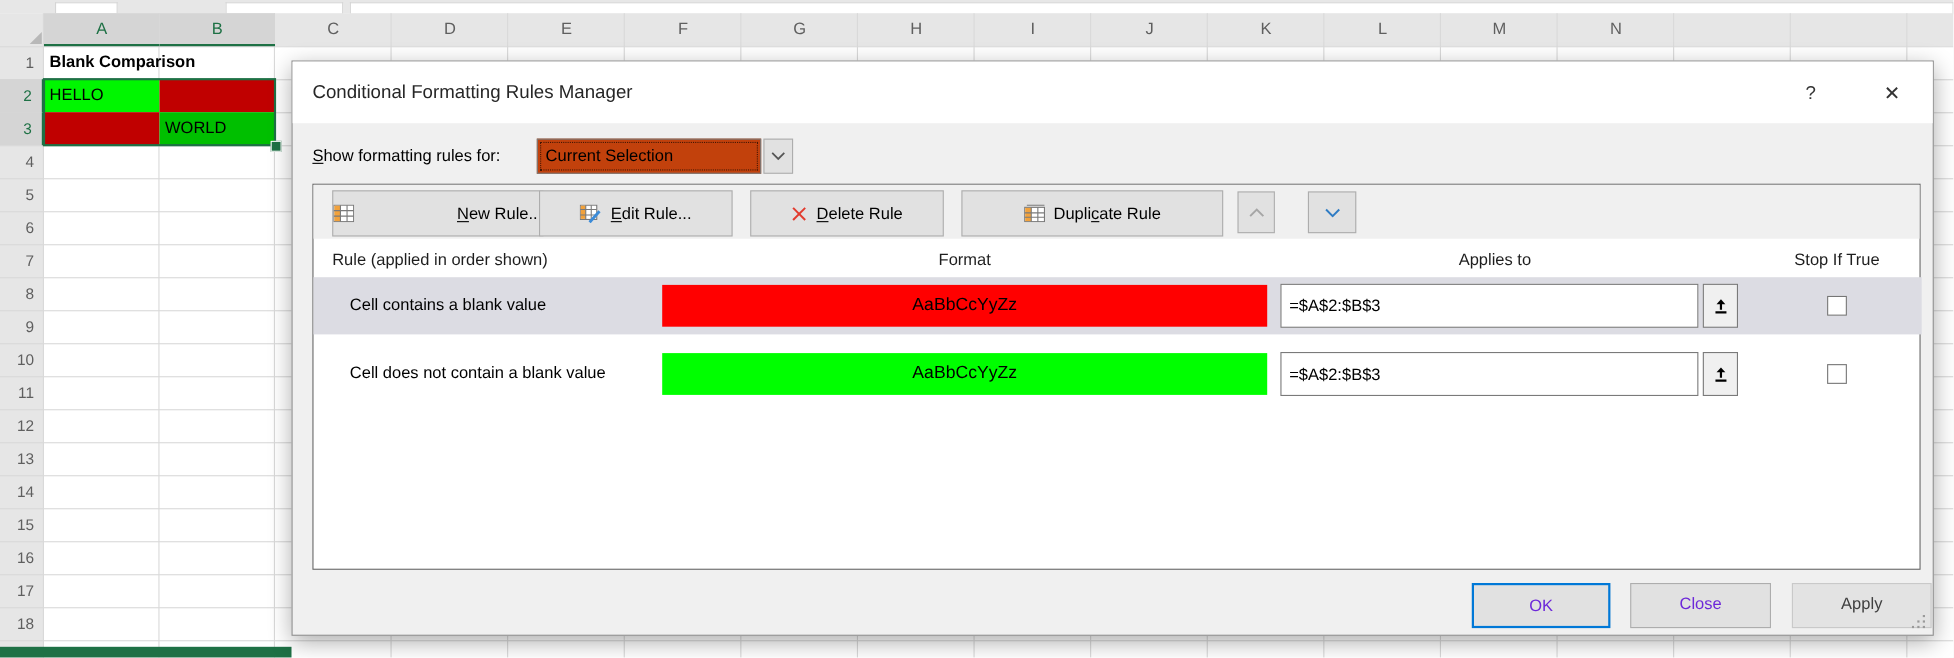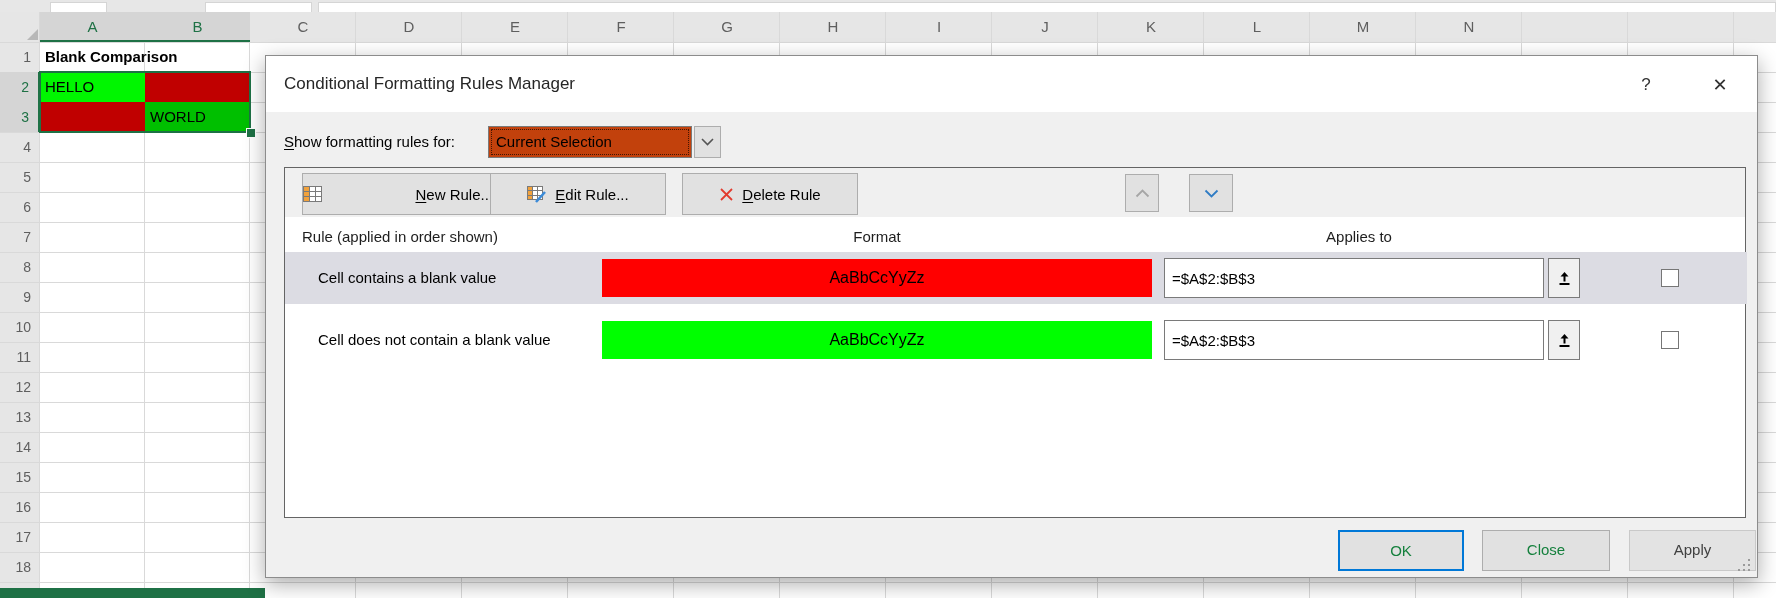--- a/index.html
+++ b/index.html
@@ -35,21 +35,21 @@
   .tbtn{top:5px;height:42px;background:#E1E1E1;border:1px solid #ADADAD;box-sizing:border-box;display:flex;align-items:center;justify-content:center;gap:8px;font-size:15px;color:#000;}
   .sqbtn{top:6px;height:38px;background:#E1E1E1;border:1px solid #ADADAD;box-sizing:border-box;display:flex;align-items:center;justify-content:center;}
   .lv-head{top:54px;height:30px;line-height:30px;font-size:15px;color:#1E1E1E;}
   .lv-row{left:0;width:1462px;height:52px;}
   .lv-row.selected{background:#DCDCE3;}
   .rule-text{left:33px;top:0;height:52px;line-height:52px;font-size:15px;color:#000;}
   .swatch{left:317px;top:7px;width:550px;height:38px;line-height:38px;text-align:center;font-size:16px;color:#000;}
   .applies-input{left:879px;top:6px;width:380px;height:40px;box-sizing:border-box;border:1px solid #7A7A7A;background:#FFF;font-family:"Liberation Sans","DejaVu Sans",sans-serif;font-size:15px;padding:0 0 0 7px;color:#000;}
   .picker-btn{left:1263px;top:6px;width:32px;height:40px;background:#F0F0F0;border:1px solid #7A7A7A;box-sizing:border-box;display:flex;align-items:center;justify-content:center;}
   .stopchk{left:1376px;width:18px;height:18px;appearance:none;-webkit-appearance:none;background:#FFF;border:1px solid #767676;margin:0;}
-  .fbtn{top:474px;height:41px;background:#E1E1E1;border:1px solid #ADADAD;box-sizing:border-box;text-align:center;line-height:38px;font-size:15px;color:#15803d;}
+  .fbtn{top:474px;height:41px;background:#E1E1E1;border:1px solid #ADADAD;box-sizing:border-box;text-align:center;line-height:38px;font-size:15px;color:#6d28d9;}
   .fbtn.default{border:2px solid #0078D7;}
   .fbtn.disabled{background:#E3E3E3;border:1px solid #C9C9C9;color:#404040;}
   .grip{right:5px;bottom:4px;width:14px;height:14px;}
   u{text-underline-offset:2px;}
 </style>
 </head>
 <body>
 
 <div class="screen">
 
@@ -193,35 +193,48 @@
       </div>
 
       <div class="abs tbtn" style="left:397px;width:176px;">
         <svg width="15" height="15" viewBox="0 0 15 15">
             <line x1="2" y1="2" x2="13" y2="13" stroke="#E23B2E" stroke-width="1.8"></line>
             <line x1="13" y1="2" x2="2" y2="13" stroke="#E23B2E" stroke-width="1.8"></line>
           </svg>
         <span><u>D</u>elete Rule</span>
       </div>
 
+      <div class="abs tbtn" style="left:589px;width:238px;">
+        <svg width="19" height="16" viewBox="0 0 19 16">
+            <rect x="0.5" y="2.5" width="18" height="13" fill="#FFF" stroke="#7A7A7A"></rect>
+            <rect x="1" y="3" width="5.5" height="12" fill="#F2A23C"></rect>
+            <line x1="6.5" y1="2.5" x2="6.5" y2="15.5" stroke="#7A7A7A"></line>
+            <line x1="12.5" y1="2.5" x2="12.5" y2="15.5" stroke="#7A7A7A"></line>
+            <line x1="0.5" y1="7.5" x2="18.5" y2="7.5" stroke="#7A7A7A"></line>
+            <line x1="0.5" y1="11.5" x2="18.5" y2="11.5" stroke="#7A7A7A"></line>
+            <line x1="2.5" y1="0.5" x2="18.5" y2="0.5" stroke="#7A7A7A"></line>
+          </svg>
+        <span>Dupli<u>c</u>ate Rule</span>
+      </div>
 
       <div class="abs sqbtn" style="left:840px;width:34px;">
         <svg width="15" height="9" viewBox="0 0 15 9">
             <polyline points="1.5,7.5 7.5,1.5 13.5,7.5" fill="none" stroke="#A6A6A6" stroke-width="1.8"></polyline>
           </svg>
       </div>
       <div class="abs sqbtn" style="left:904px;width:44px;">
         <svg width="15" height="9" viewBox="0 0 15 9">
             <polyline points="1.5,1.5 7.5,7.5 13.5,1.5" fill="none" stroke="#2F7CC4" stroke-width="1.8"></polyline>
           </svg>
       </div>
 
       <div class="abs lv-head" style="left:17px;">Rule (applied in order shown)</div>
       <div class="abs lv-head" style="left:317px;width:550px;text-align:center;">Format</div>
       <div class="abs lv-head" style="left:879px;width:390px;text-align:center;">Applies to</div>
+      <div class="abs lv-head" style="left:1300px;width:170px;text-align:center;">Stop If True</div>
 
       <div class="abs lv-row selected" style="top:84px;">
         <div class="abs rule-text">Cell contains a blank value</div>
         <div class="abs swatch" style="background: rgb(255, 0, 0);">AaBbCcYyZz</div>
         <input class="abs applies-input" readonly="" value="=$A$2:$B$3" style="">
         <div class="abs picker-btn">
           <svg width="15" height="15" viewBox="0 0 15 15">
               <line x1="2.5" y1="13" x2="12.5" y2="13" stroke="#000" stroke-width="2"></line>
               <line x1="7.5" y1="3.5" x2="7.5" y2="10.5" stroke="#000" stroke-width="2"></line>
               <polygon points="7.5,1 11.5,5.5 3.5,5.5" fill="#000"></polygon>

